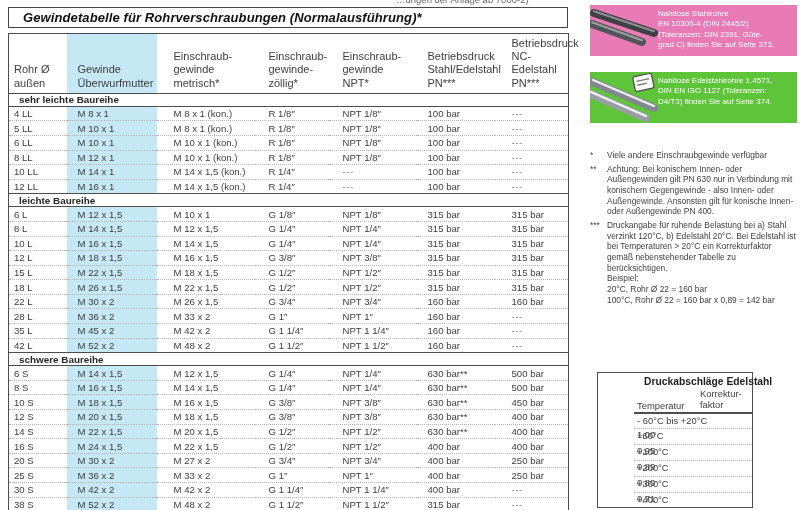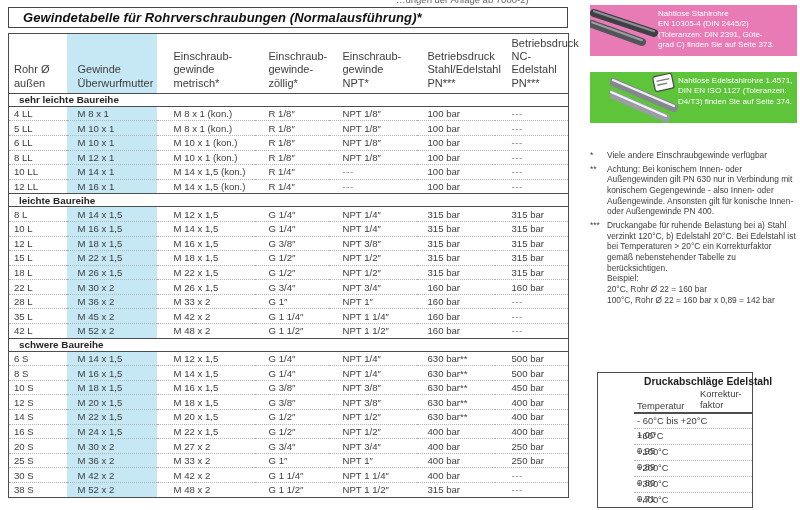--- a/index.html
+++ b/index.html
@@ -159,20 +159,29 @@
           <td class="c2">M 14 x 1,5 (kon.)</td>
           <td class="c3">R 1/4″</td>
           <td class="c4 dash">---</td>
           <td class="c5">100 bar</td>
           <td class="c6 dash">---</td>
         </tr>
         <tr class="section-row">
           <td colspan="7">leichte Baureihe</td>
         </tr>
         <tr class="data-row">
+          <td class="c0">6 L</td>
+          <td class="c1 hl">M 12 x 1,5</td>
+          <td class="c2">M 10 x 1</td>
+          <td class="c3">G 1/8″</td>
+          <td class="c4">NPT 1/8″</td>
+          <td class="c5">315 bar</td>
+          <td class="c6">315 bar</td>
+        </tr>
+        <tr class="data-row">
           <td class="c0">8 L</td>
           <td class="c1 hl">M 14 x 1,5</td>
           <td class="c2">M 12 x 1,5</td>
           <td class="c3">G 1/4″</td>
           <td class="c4">NPT 1/4″</td>
           <td class="c5">315 bar</td>
           <td class="c6">315 bar</td>
         </tr>
         <tr class="data-row">
           <td class="c0">10 L</td>
@@ -350,21 +359,21 @@
           <line x1="4" y1="6.2" x2="64" y2="26.2" stroke="#8d8f94" stroke-width="2.2" stroke-linecap="round"></line>
           <line x1="2" y1="19" x2="52" y2="37" stroke="#54555a" stroke-width="8" stroke-linecap="round"></line>
           <line x1="2" y1="17.2" x2="52" y2="35.2" stroke="#9b9da2" stroke-width="2" stroke-linecap="round"></line>
         </svg>
       </div>
       <div class="info-text">Nahtlose Stahlrohre
 EN 10305-4 (DIN 2445/2)
 (Toleranzen: DIN 2391, Güte-
 grad C) finden Sie auf Seite 373.</div>
     </div>
-    <div class="info-box green" style="background: rgb(94, 196, 58); padding-left: 20px;">
+    <div class="info-box green" style="background: rgb(94, 196, 58);">
       <div class="pipes">
         <svg width="68" height="51" viewBox="0 0 68 51">
           <line x1="3" y1="10" x2="64" y2="36" stroke="#84888e" stroke-width="8" stroke-linecap="round"></line>
           <line x1="3" y1="8" x2="64" y2="34" stroke="#eceef0" stroke-width="2.4" stroke-linecap="round"></line>
           <line x1="1" y1="22" x2="56" y2="46" stroke="#9a9ea4" stroke-width="8" stroke-linecap="round"></line>
           <line x1="1" y1="20" x2="56" y2="44" stroke="#f2f3f4" stroke-width="2.2" stroke-linecap="round"></line>
           <g transform="rotate(-12 53 11)">
             <rect x="44" y="3" width="19" height="15" rx="2" fill="#fdfdfb" stroke="#4a4a4a" stroke-width="1.2"></rect>
             <line x1="47" y1="8" x2="60" y2="8" stroke="#7a7a7a" stroke-width="1.4"></line>
             <line x1="47" y1="12" x2="57" y2="12" stroke="#7a7a7a" stroke-width="1.4"></line>

